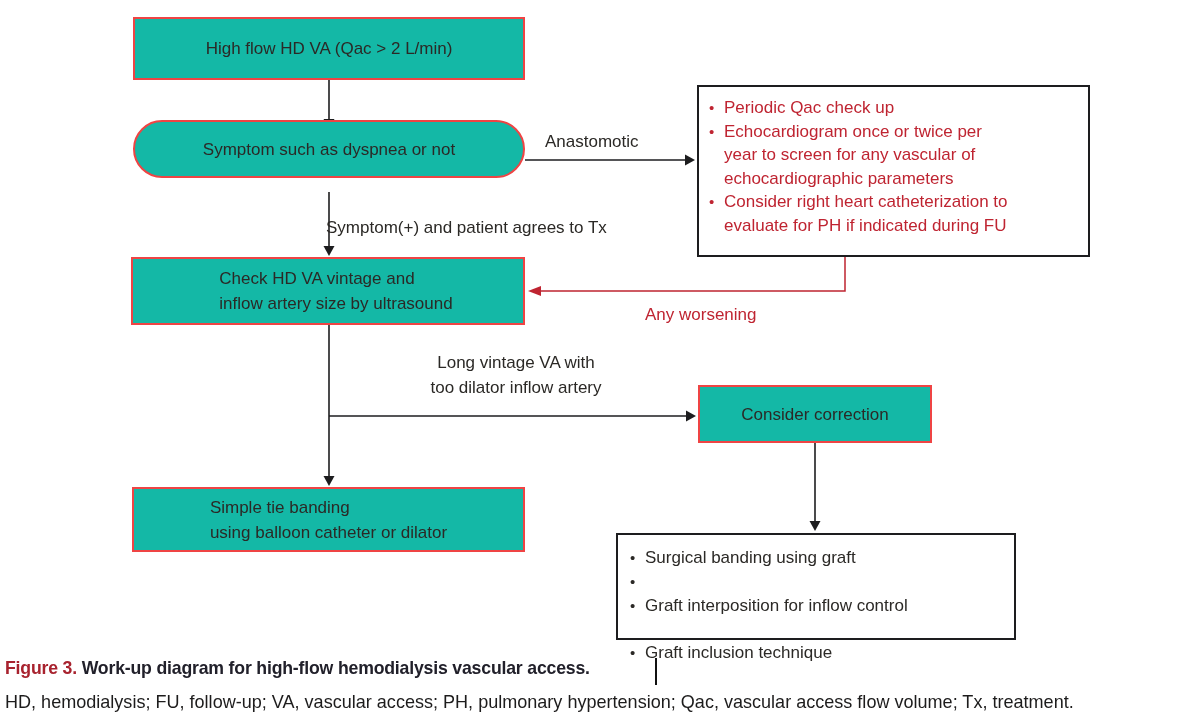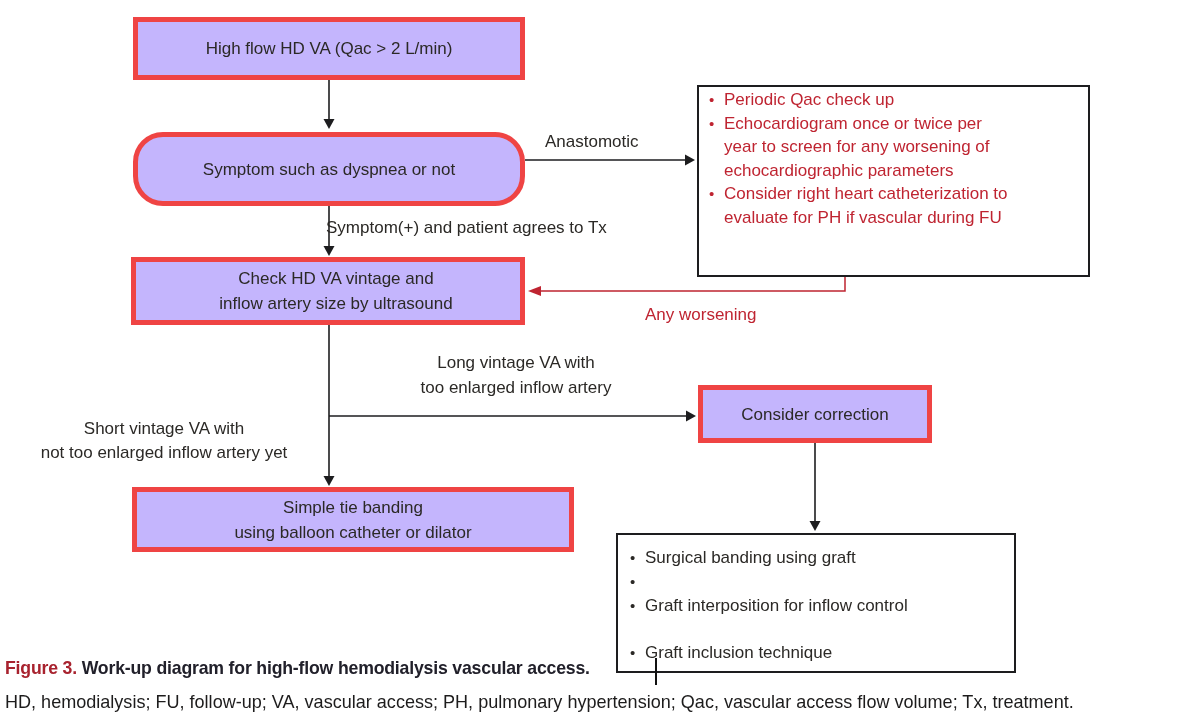--- a/index.html
+++ b/index.html
@@ -2,22 +2,22 @@
 <html><head>
 <meta charset="utf-8">
 <style>
   html,body{margin:0;padding:0;background:#fff;}
   .stage{
     position:relative;width:1197px;height:726px;background:#ffffff;overflow:hidden;
     font-family:"Liberation Sans",sans-serif;color:#2b2926;
   }
   .connectors{position:absolute;left:0;top:0;width:1197px;height:726px;pointer-events:none;}
   .box{
-    position:absolute;box-sizing:border-box;border:5px solid #ef4444;background:#c4b5fd;
-    display:flex;align-items:center;justify-content:center;text-align:center;
+    position:absolute;box-sizing:border-box;border:2px solid #ef4444;background:#14b8a6;
+    display:flex;align-items:center;justify-content:center;text-align:left;
     font-size:17px;line-height:25px;white-space:pre-line;
   }
   .listbox{
     position:absolute;box-sizing:border-box;border:2px solid #1d1d1f;background:#fff;
     font-size:17px;text-align:left;
   }
   .li{display:flex;line-height:23.5px;white-space:pre-line;}
   .li .bullet{flex:none;width:15px;}
   .li .bullet::before{content:"\2022";font-size:15px;}
   .red{color:#bf2431;}
@@ -65,49 +65,49 @@
     <g stroke="#bf2431" stroke-width="1.5" fill="#bf2431">
       <g>
         <polyline points="845,257 845,291 536,291" fill="none"></polyline>
         <polygon points="541,286 541,296 528,291" stroke="none"></polygon>
       </g>
     </g>
   </svg>
 
   <div class="box" style="left:133px;top:17px;width:392px;height:63px;">High flow HD VA (Qac &gt; 2 L/min)</div>
 
-  <div class="box" style="left:133px;top:132px;width:392px;height:74px;border-radius:30px;">Symptom such as dyspnea or not</div>
+  <div class="box" style="left:133px;top:120px;width:392px;height:58px;border-radius:30px;">Symptom such as dyspnea or not</div>
 
   <div class="box" style="left:131px;top:257px;width:394px;height:68px;padding-left:16px;">Check HD VA vintage and
 inflow artery size by ultrasound</div>
 
-  <div class="listbox red" style="left:697px;top:85px;width:393px;height:192px;padding:1px 4px 4px 10px;">
+  <div class="listbox red" style="left:697px;top:85px;width:393px;height:172px;padding:9px 4px 4px 10px;">
     <div class="li">
       <span class="bullet"></span>
       <span>Periodic Qac check up</span>
     </div>
     <div class="li">
       <span class="bullet"></span>
       <span>Echocardiogram once or twice per
-year to screen for any worsening of
+year to screen for any vascular of
 echocardiographic parameters</span>
     </div>
     <div class="li">
       <span class="bullet"></span>
       <span>Consider right heart catheterization to
-evaluate for PH if vascular during FU</span>
+evaluate for PH if indicated during FU</span>
     </div>
   </div>
 
   <div class="box" style="left:698px;top:385px;width:234px;height:58px;">Consider correction</div>
 
-  <div class="box" style="left:132px;top:487px;width:442px;height:65px;">Simple tie banding
+  <div class="box" style="left:132px;top:487px;width:393px;height:65px;">Simple tie banding
 using balloon catheter or dilator</div>
 
-  <div class="listbox" style="left:616px;top:533px;width:400px;height:140px;padding:11px 4px 12px 12px;">
+  <div class="listbox" style="left:616px;top:533px;width:400px;height:107px;padding:11px 4px 12px 12px;">
     <div class="li" style="line-height:24px;">
       <span class="bullet"></span>
       <span>Surgical banding using graft</span>
     </div>
     <div class="li" style="line-height:24px;">
       <span class="bullet"></span>
     </div>
     <div class="li" style="line-height:24px;">
       <span class="bullet"></span>
       <span>Graft interposition for inflow control</span>
@@ -118,24 +118,22 @@
     </div>
   </div>
 
   <div class="label" style="left:545px;top:132px;">Anastomotic</div>
 
   <div class="label" style="left:326px;top:218px;">Symptom(+) and patient agrees to Tx</div>
 
   <div class="label red" style="left:645px;top:305px;">Any worsening</div>
 
   <div class="label multi" style="left:393px;top:351px;width:246px;">Long vintage VA with
-too enlarged inflow artery</div>
+too dilator inflow artery</div>
 
-  <div class="label multi" style="left:14px;top:417px;width:300px;line-height:24px;">Short vintage VA with
-not too enlarged inflow artery yet</div>
 
 
   <div class="cap1">
     <span class="figlabel">Figure 3.</span><span> Work-up diagram for high-flow hemodialysis vascular access.</span>
   </div>
   <div class="caret"></div>
 
   <div class="cap2">HD, hemodialysis; FU, follow-up; VA, vascular access; PH, pulmonary hypertension; Qac, vascular access flow volume; Tx, treatment.</div>
 
 </div>

